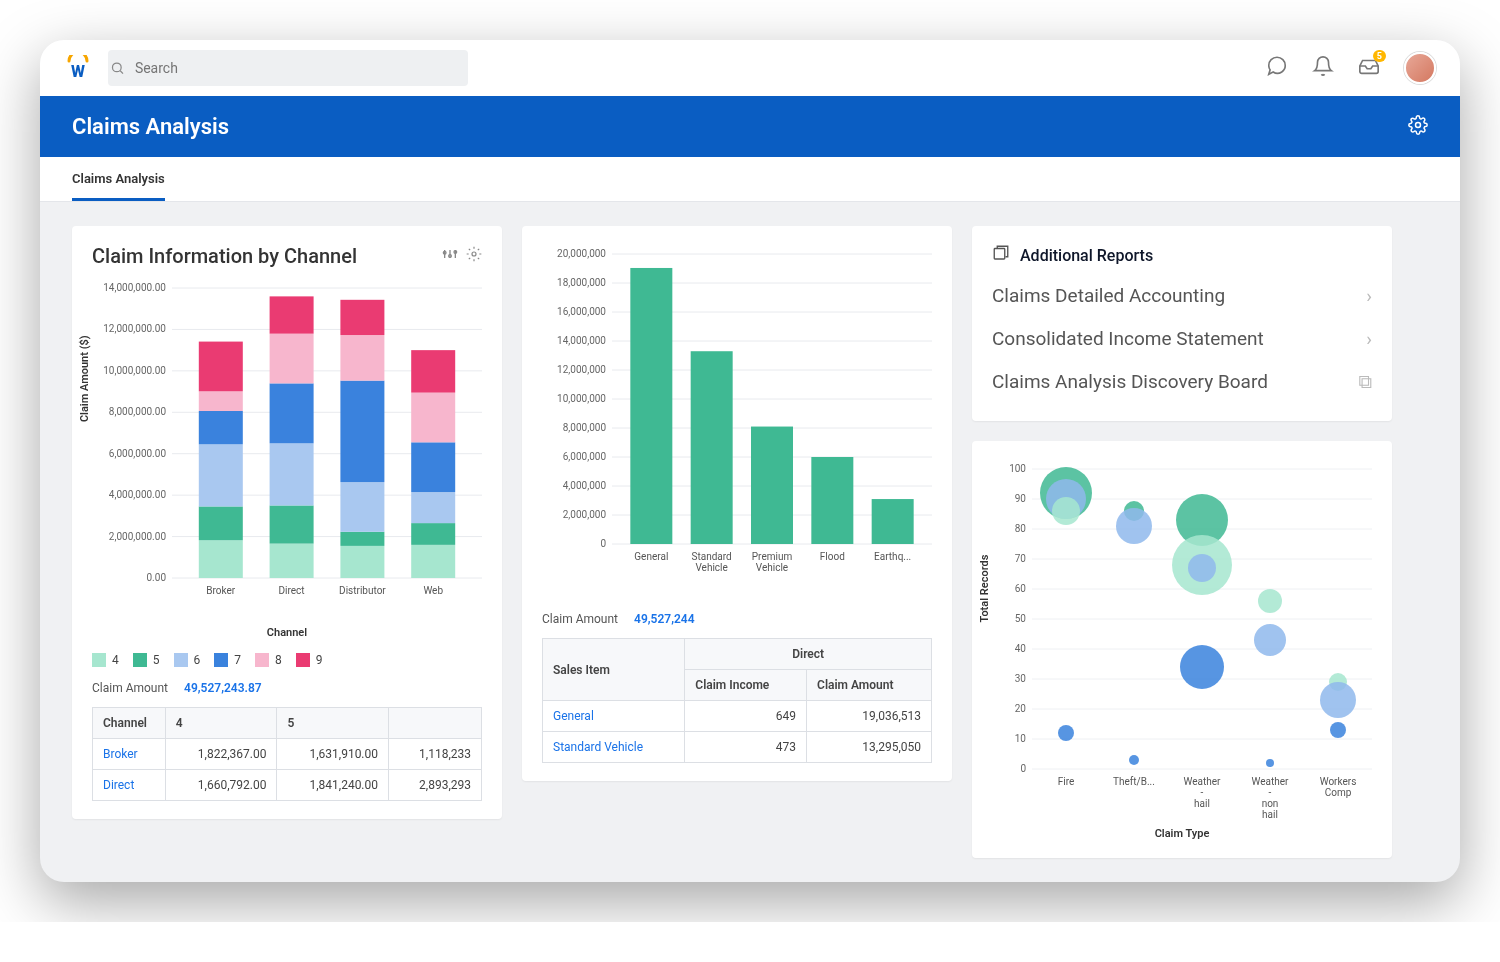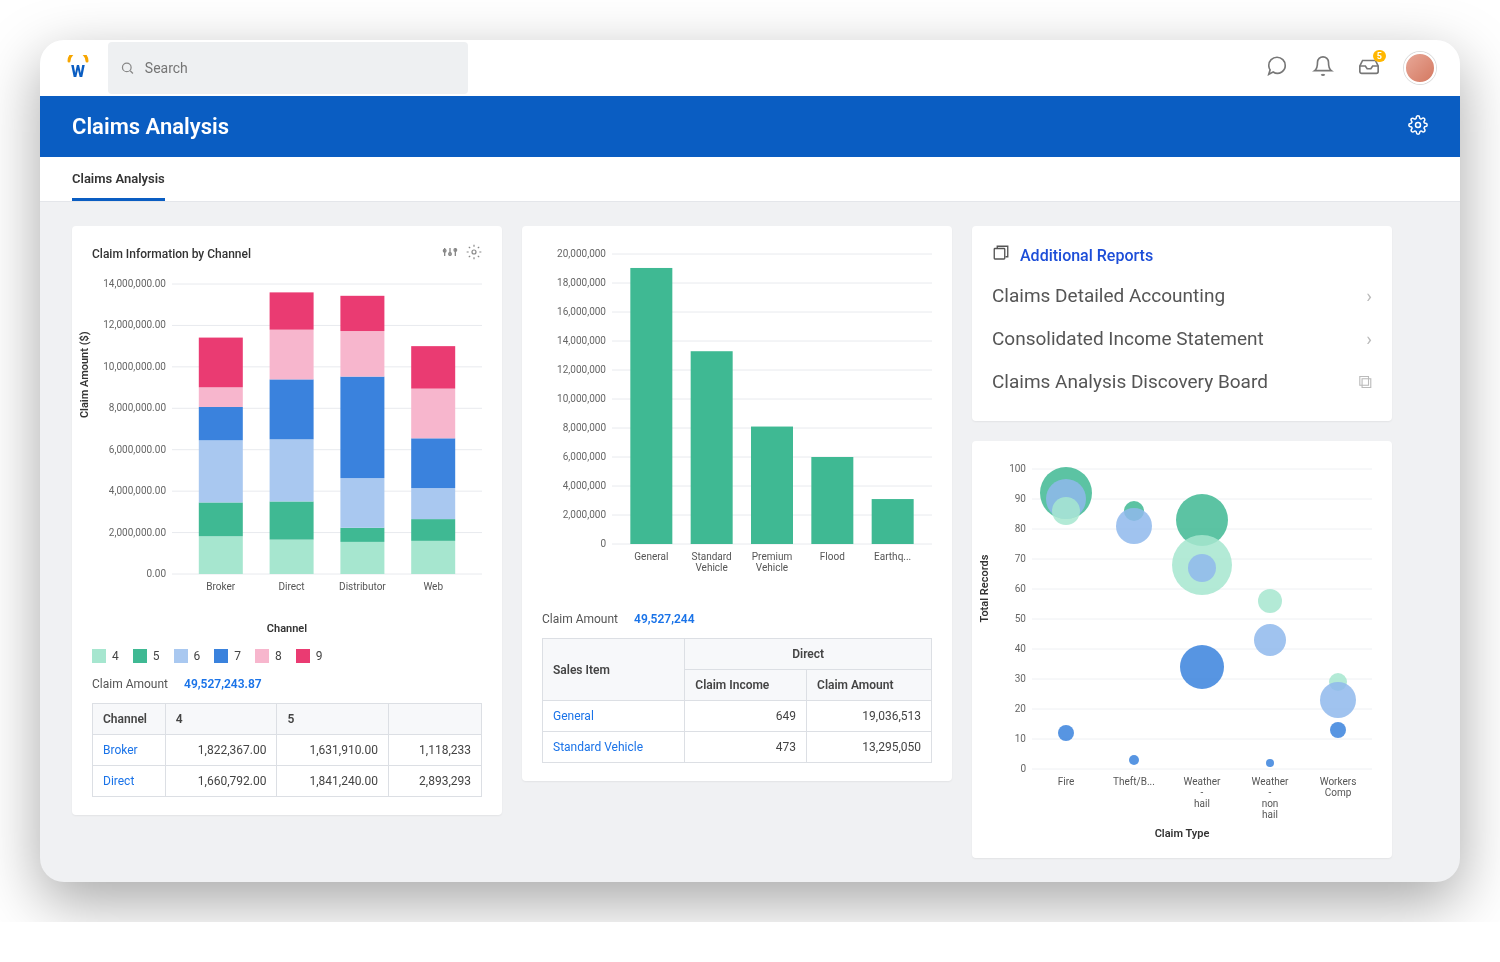--- a/index.html
+++ b/index.html
@@ -1,37 +1,37 @@
 <!DOCTYPE html>
 <html><head>
 <meta charset="utf-8">
 <style>
 * { margin:0; padding:0; box-sizing:border-box; font-family:-apple-system,BlinkMacSystemFont,'Segoe UI',Roboto,sans-serif; }
 body { background:#fff; padding:40px; }
 .frame { width:1420px; border-radius:24px; overflow:hidden; box-shadow:0 20px 60px rgba(0,0,0,.35); background:#f0f1f3; }
 .topbar { height:56px; background:#fff; display:flex; align-items:center; padding:0 24px; gap:16px; }
 .logo { width:28px; height:28px; display:flex; align-items:center; justify-content:center; }
-.search-wrap { flex:none; width:360px; height:52px; background:#eef0f2; border-radius:4px; display:flex; align-items:center; padding:0 12px; gap:10px; }
+.search-wrap { flex:none; width:360px; height:36px; background:#eef0f2; border-radius:4px; display:flex; align-items:center; padding:0 2px; gap:10px; }
 .search-wrap input { border:0; background:transparent; outline:none; width:100%; font-size:14px; color:#555; }
 .topbar-spacer { flex:1; }
 .topbar-icons { display:flex; align-items:center; gap:24px; }
 .icon-btn { position:relative; color:#777; cursor:pointer; }
 .badge { position:absolute; top:-5px; right:-6px; background:#ffb700; color:#fff; border-radius:8px; font-size:9px; padding:1px 4px; font-weight:700; }
 .avatar { width:32px; height:32px; border-radius:50%; background:linear-gradient(135deg,#e8a898,#d47860); border:2px solid #fff; box-shadow:0 0 0 1px #ddd; }
 .titlebar { background:#0a5dc2; color:#fff; padding:18px 32px; display:flex; align-items:center; justify-content:space-between; }
 .titlebar h1 { font-size:22px; font-weight:600; }
 .tabs { background:#fff; padding:0 32px; border-bottom:1px solid #e4e6ea; }
 .tab { display:inline-block; padding:14px 0 12px; font-size:13px; font-weight:600; color:#333; border-bottom:3px solid #0a5dc2; }
 .dash { padding:24px 32px; display:grid; grid-template-columns:430px 430px 420px; gap:20px; align-items:start; }
 .card { background:#fff; border-radius:4px; padding:18px 20px; box-shadow:0 1px 2px rgba(0,0,0,.06); }
 .card-hd { display:flex; align-items:center; justify-content:space-between; margin-bottom:10px; }
-.card-hd h2 { font-size:12px; font-weight:500; color:#333; }
+.card-hd h2 { font-size:20px; font-weight:500; color:#333; }
 .card-tools { display:flex; gap:8px; color:#888; }
 .report-list .item{ display:flex; align-items:center; justify-content:space-between; padding:10px 0; font-size:19px; color:#555; cursor:pointer; }
-.report-hd{ display:flex; align-items:center; gap:10px; color:#1d4ed8; font-size:16px; font-weight:500; margin-bottom:8px;}
+.report-hd{ display:flex; align-items:center; gap:10px; color:#0f172a; font-size:16px; font-weight:500; margin-bottom:8px;}
 .chart-area{ position:relative; }
 .axis-label-y{ position:absolute; left:-8px; top:50%; transform:rotate(-90deg) translateX(50%); transform-origin:left center; font-size:11px; font-weight:600; color:#333; white-space:nowrap;}
 .axis-label-x{ text-align:center; font-size:11px; font-weight:600; color:#333; margin-top:4px;}
 .legend{ display:flex; flex-wrap:wrap; gap:14px; margin-top:14px; font-size:12px; color:#444;}
 .legend span{ display:inline-flex; align-items:center; gap:6px;}
 .sw{ width:14px; height:14px; display:inline-block;}
 .metric{ font-size:12px; color:#555; margin-top:14px; display:flex; gap:16px;}
 .metric b{ color:#1a73e8; font-weight:600;}
 table{ width:100%; border-collapse:collapse; margin-top:12px; font-size:12px;}
 th,td{ border:1px solid #dcdfe4; padding:8px 10px; text-align:left; color:#444;}

